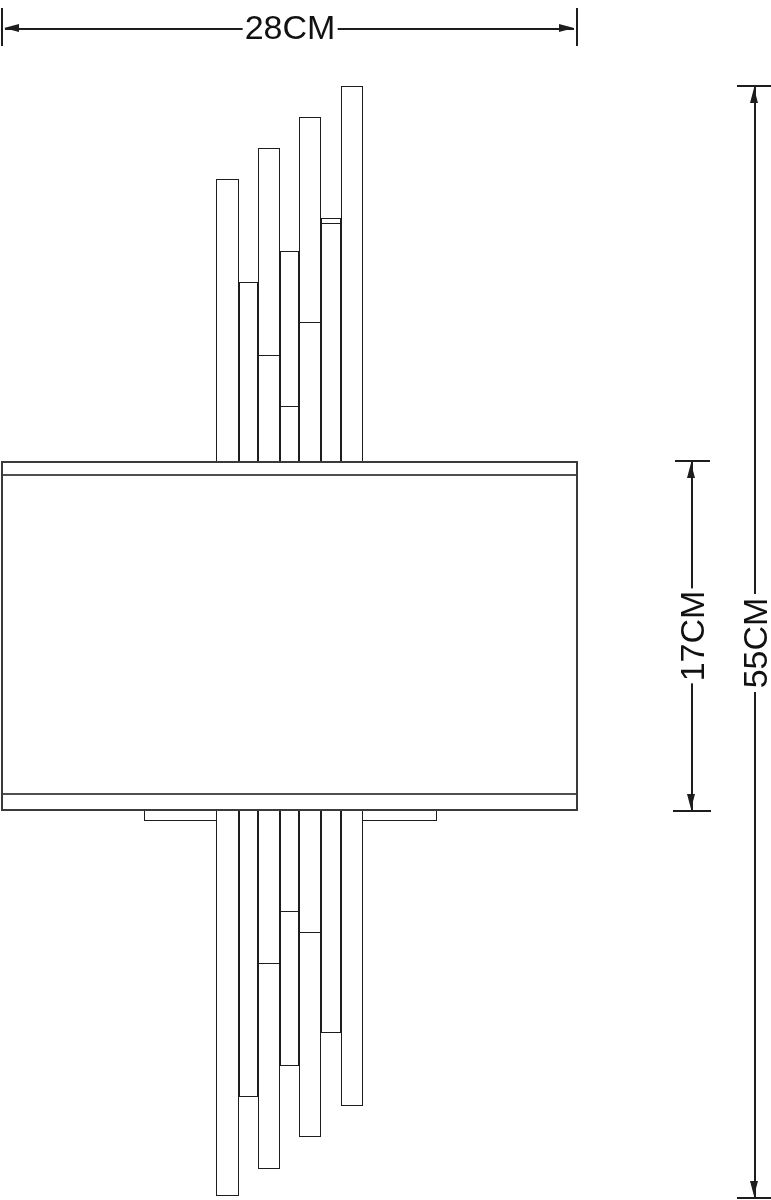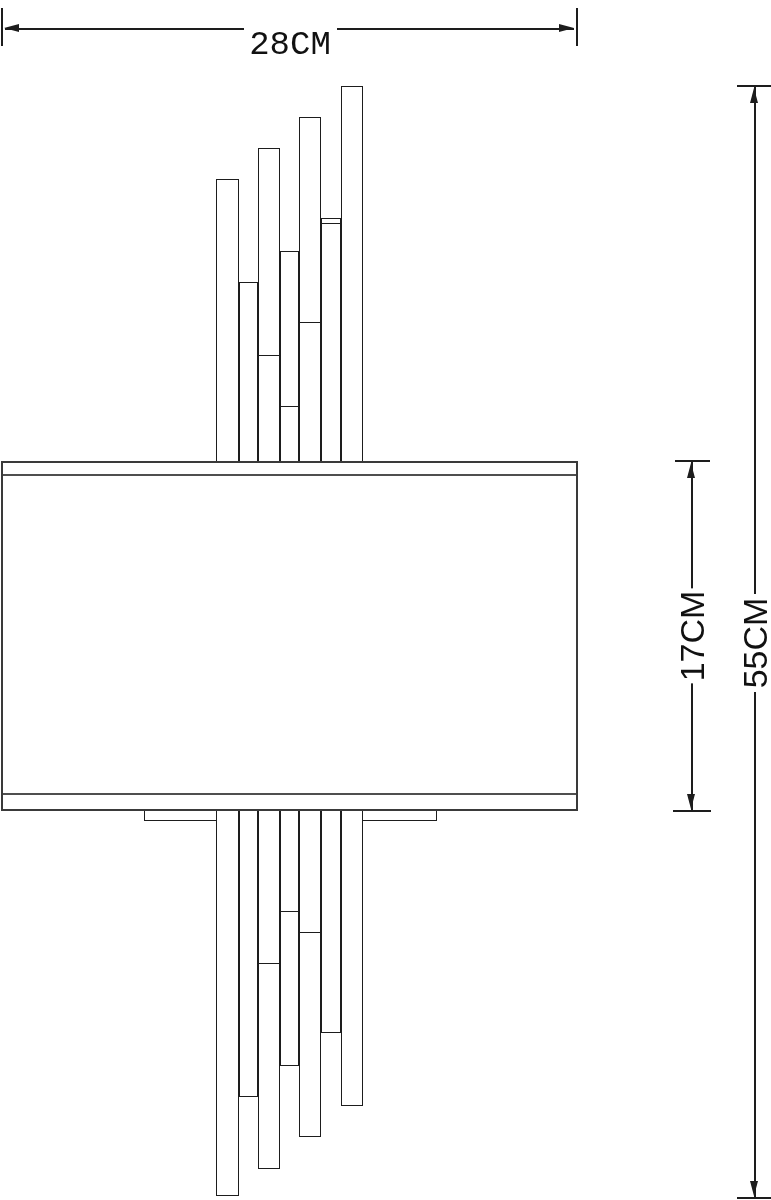--- a/index.html
+++ b/index.html
@@ -20,21 +20,21 @@
   .arrow-up   {border-left:4.5px solid transparent;border-right:4.5px solid transparent;border-bottom:15px solid #1d1d1d;}
   .arrow-down {border-left:4.5px solid transparent;border-right:4.5px solid transparent;border-top:15px solid #1d1d1d;}
 
   
   .ext-left  {left:1px;  top:8px;height:38px;}
   .ext-right {left:576px;top:8px;height:38px;}
   .w-seg-a{left:5px;  top:28px;width:239px;}
   .w-seg-b{left:337px;top:28px;width:237px;}
   .w-arrow-left {left:4px;  top:24.3px;}
   .w-arrow-right{left:559px;top:24.3px;}
-  .w-label{left:290px;top:45px;font-family:Liberation Mono, monospace;}
+  .w-label{left:290px;top:27px;}
 
   
   .backplate{position:absolute;left:144px;top:810px;width:293px;height:11px;
              box-sizing:border-box;border:1.5px solid #1d1d1d;background:#fff;z-index:1;}
   .rod{position:absolute;box-sizing:border-box;background:#fff;border:1.5px solid #1d1d1d;z-index:2;}
   .joint{position:absolute;left:0;right:0;height:1.6px;background:#1d1d1d;}
   .shade{position:absolute;left:1px;top:461px;width:577px;height:350px;box-sizing:border-box;
          border:2.2px solid #3a3a3a;background:#fff;z-index:3;}
   .band-line{position:absolute;left:0;right:0;height:1.7px;background:#4f4f4f;}
   .band-top{top:11px;}

